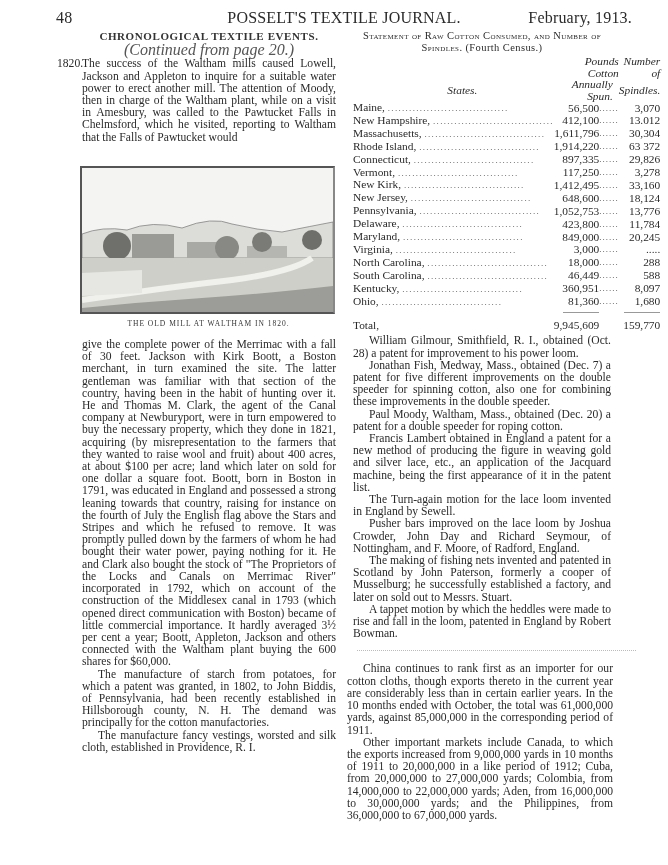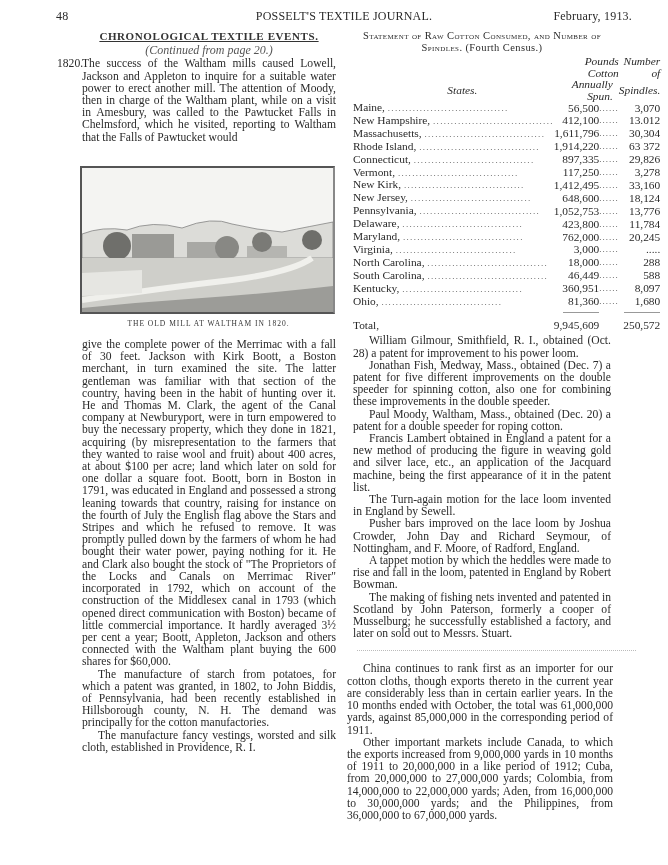--- a/index.html
+++ b/index.html
@@ -1,30 +1,30 @@
 <!DOCTYPE html>
 <html><head>
 <meta charset="utf-8">
 <style>
   html, body { margin: 0; padding: 0; background: #ffffff; }
   body { width: 668px; height: 865px; position: relative; overflow: hidden;
          font-family: "Liberation Serif", "DejaVu Serif", serif; color: #2a2a2a; }
   .runhead { position: absolute; top: 9px; left: 56px; width: 576px; height: 16px;
-             font-size: 12px; letter-spacing: 0.2px; }
+             font-size: 16px; letter-spacing: 0.2px; }
   .runhead .pg { position: absolute; left: 0; top: 0; }
   .runhead .jt { position: absolute; left: 0; right: 0; top: 0; text-align: center; }
   .runhead .dt { position: absolute; right: 0; top: 0; }
 
   .col { position: absolute; font-size: 11.6px; line-height: 12.2px; text-align: justify; }
   .col-left { left: 82px; top: 30px; width: 254px; }
   .col-right { left: 357px; top: 30px; width: 279px; }
 
   .sec-title { font-weight: bold; text-align: center; font-size: 11px; letter-spacing: 0.6px;
-               margin: 0 0 2px 0; color: #333; text-decoration: underline; }
-  .sec-sub { font-style: italic; text-align: center; font-size: 12px; margin: 0 0 2px 0; color: #555; }
+               margin: 0 0 2px 0; color: #333; }
+  .sec-sub { font-style: italic; text-align: center; font-size: 16px; margin: 0 0 2px 0; color: #555; }
 
   p { margin: 0; }
   .indent { text-indent: 16px; }
   .hang { position: relative; }
   .hang .yr { position: absolute; left: -25px; top: 0; }
 
   .figure { position: relative; margin: 22px 0 6px -2px; width: 257px; }
   .fig-img { width: 255px; height: 148px; border: 2px solid #555; border-right-color: #888;
              box-sizing: border-box; background: #f3f3f1; position: relative; overflow: hidden; }
   .fig-img svg { display: block; }
@@ -163,21 +163,21 @@
             <td class="num2">13,776</td>
           </tr>
           <tr>
             <td class="st"><span>Delaware,</span> <span class="dotfill">..................................</span></td>
             <td class="num1">423,800</td>
             <td class="dots">......</td>
             <td class="num2">11,784</td>
           </tr>
           <tr>
             <td class="st"><span>Maryland,</span> <span class="dotfill">..................................</span></td>
-            <td class="num1">762,000</td>
+            <td class="num1">849,000</td>
             <td class="dots">......</td>
             <td class="num2">20,245</td>
           </tr>
           <tr>
             <td class="st"><span>Virginia,</span> <span class="dotfill">..................................</span></td>
             <td class="num1">3,000</td>
             <td class="dots">......</td>
             <td class="num2">.....</td>
           </tr>
           <tr>
@@ -213,34 +213,34 @@
             </td>
             <td></td>
             <td class="num2">
               <div class="rule-line"></div>
             </td>
           </tr>
       <tr class="total">
         <td class="st total-label">Total,</td>
         <td class="num1">9,945,609</td>
         <td class="dots"></td>
-        <td class="num2">250,572</td>
+        <td class="num2">159,770</td>
       </tr>
     </tbody>
       </table>
 
     <div style="margin-top:4px">
       <p class="indent">William Gilmour, Smithfield, R. I., obtained (Oct. 28) a patent for improvement to his power loom.</p>
       <p class="indent">Jonathan Fish, Medway, Mass., obtained (Dec. 7) a patent for five different improvements on the double speeder for spinning cotton, also one for combining these improvements in the double speeder.</p>
       <p class="indent">Paul Moody, Waltham, Mass., obtained (Dec. 20) a patent for a double speeder for roping cotton.</p>
       <p class="indent">Francis Lambert obtained in England a patent for a new method of producing the figure in weaving gold and silver lace, etc., an application of the Jacquard machine, being the first appearance of it in the patent list.</p>
       <p class="indent">The Turn-again motion for the lace loom invented in England by Sewell.</p>
       <p class="indent">Pusher bars improved on the lace loom by Joshua Crowder, John Day and Richard Seymour, of Nottingham, and F. Moore, of Radford, England.</p>
+      <p class="indent">The making of fishing nets invented and patented in Scotland by John Paterson, formerly a cooper of Musselburg; he successfully established a factory, and later on sold out to Messrs. Stuart.</p>
       <p class="indent">A tappet motion by which the heddles were made to rise and fall in the loom, patented in England by Robert Bowman.</p>
-      <p class="indent">The making of fishing nets invented and patented in Scotland by John Paterson, formerly a cooper of Musselburg; he successfully established a factory, and later on sold out to Messrs. Stuart.</p>
     </div>
   </div>
 
   <div class="divider"></div>
 
   <div style="margin-left:-10px;width:266px">
     <p class="indent">China continues to rank first as an importer for our cotton cloths, though exports thereto in the current year are considerably less than in certain earlier years. In the 10 months ended with October, the total was 61,000,000 yards, against 85,000,000 in the corresponding period of 1911.</p>
     <p class="indent">Other important markets include Canada, to which the exports increased from 9,000,000 yards in 10 months of 1911 to 20,000,000 in a like period of 1912; Cuba, from 20,000,000 to 27,000,000 yards; Colombia, from 14,000,000 to 22,000,000 yards; Aden, from 16,000,000 to 30,000,000 yards; and the Philippines, from 36,000,000 to 67,000,000 yards.</p>
   </div>
 </div>

